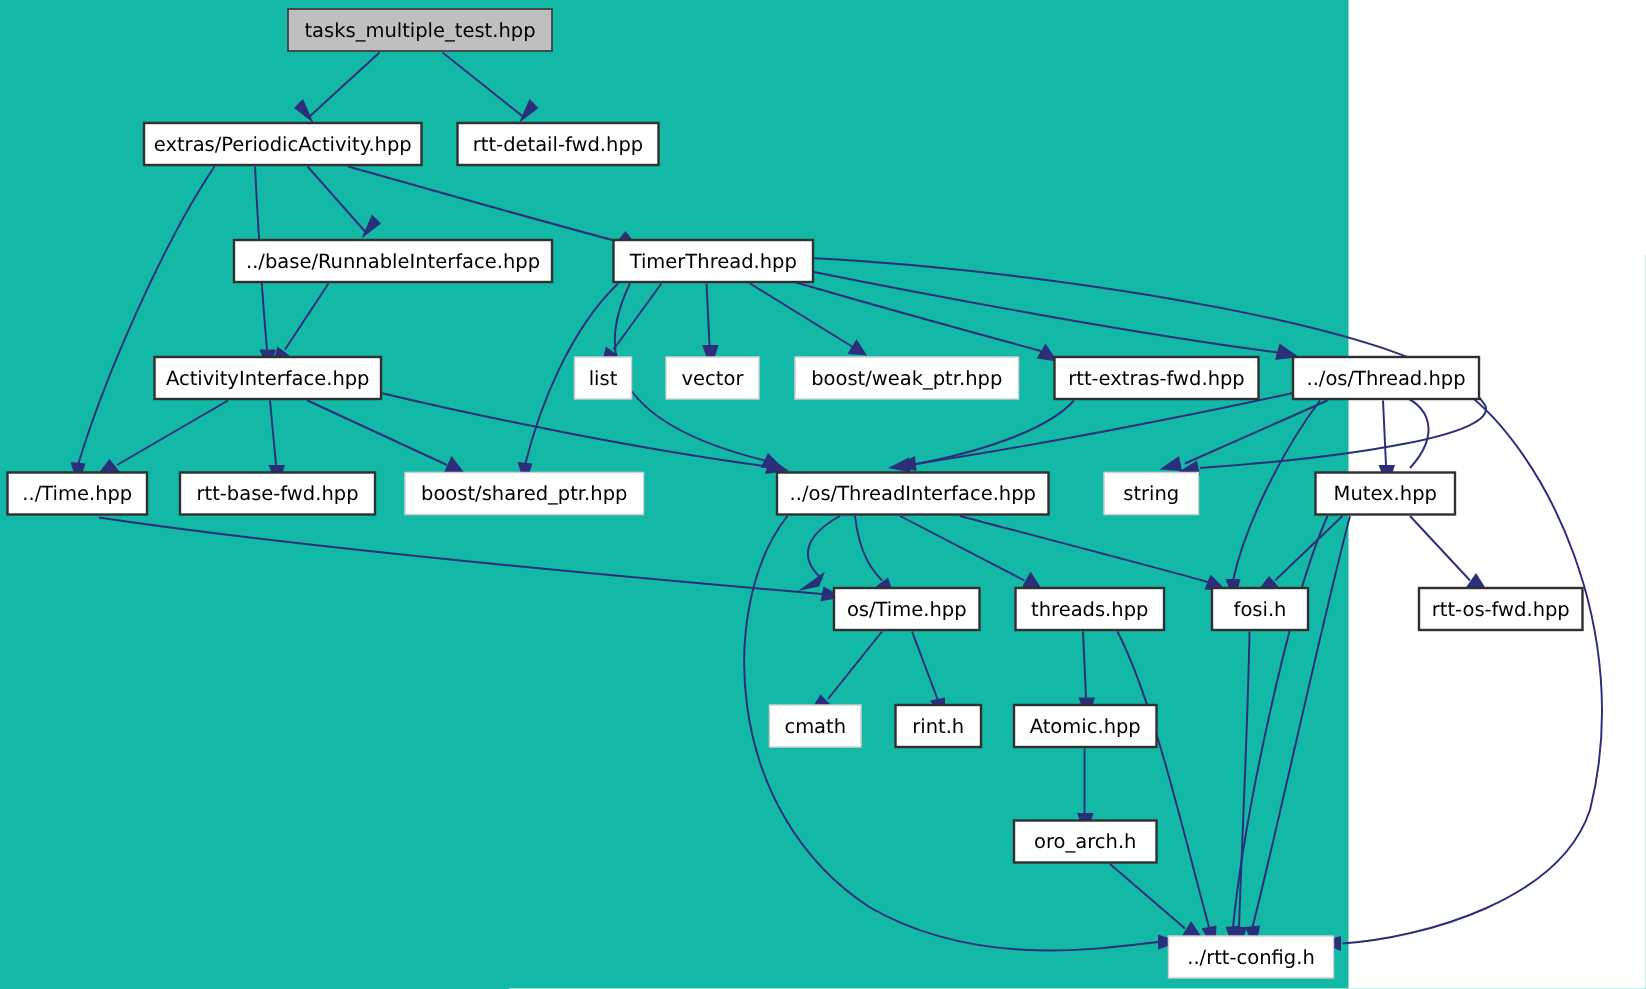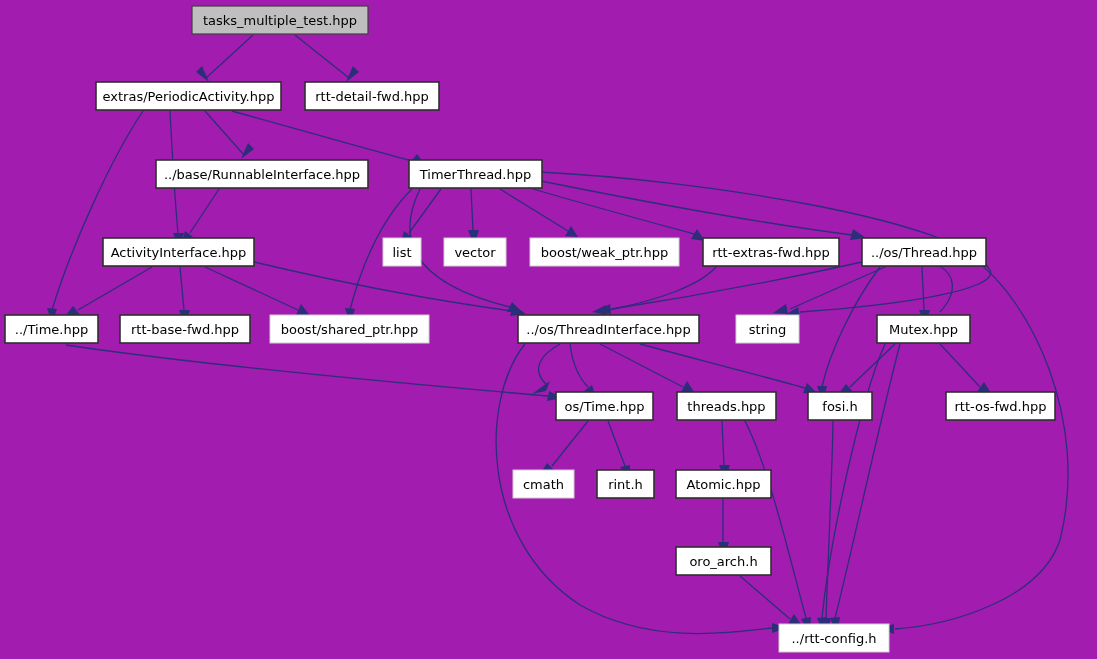--- a/index.html
+++ b/index.html
@@ -8,23 +8,23 @@
     background: #ffffff;
   }
   body {
     font-family: "DejaVu Sans", sans-serif;
     width: 1097px;
     height: 659px;
     overflow: hidden;
   }
   #graph-root {
     position: relative;
-    width: 1097px;
+    width: 899px;
     height: 659px;
-    background: #a21caf;
+    background: #14b8a6;
   }
   svg#graph-svg {
     position: absolute;
     left: 0;
     top: 0;
     width: 1097px;
     height: 659px;
     display: block;
   }
   .node-box {

